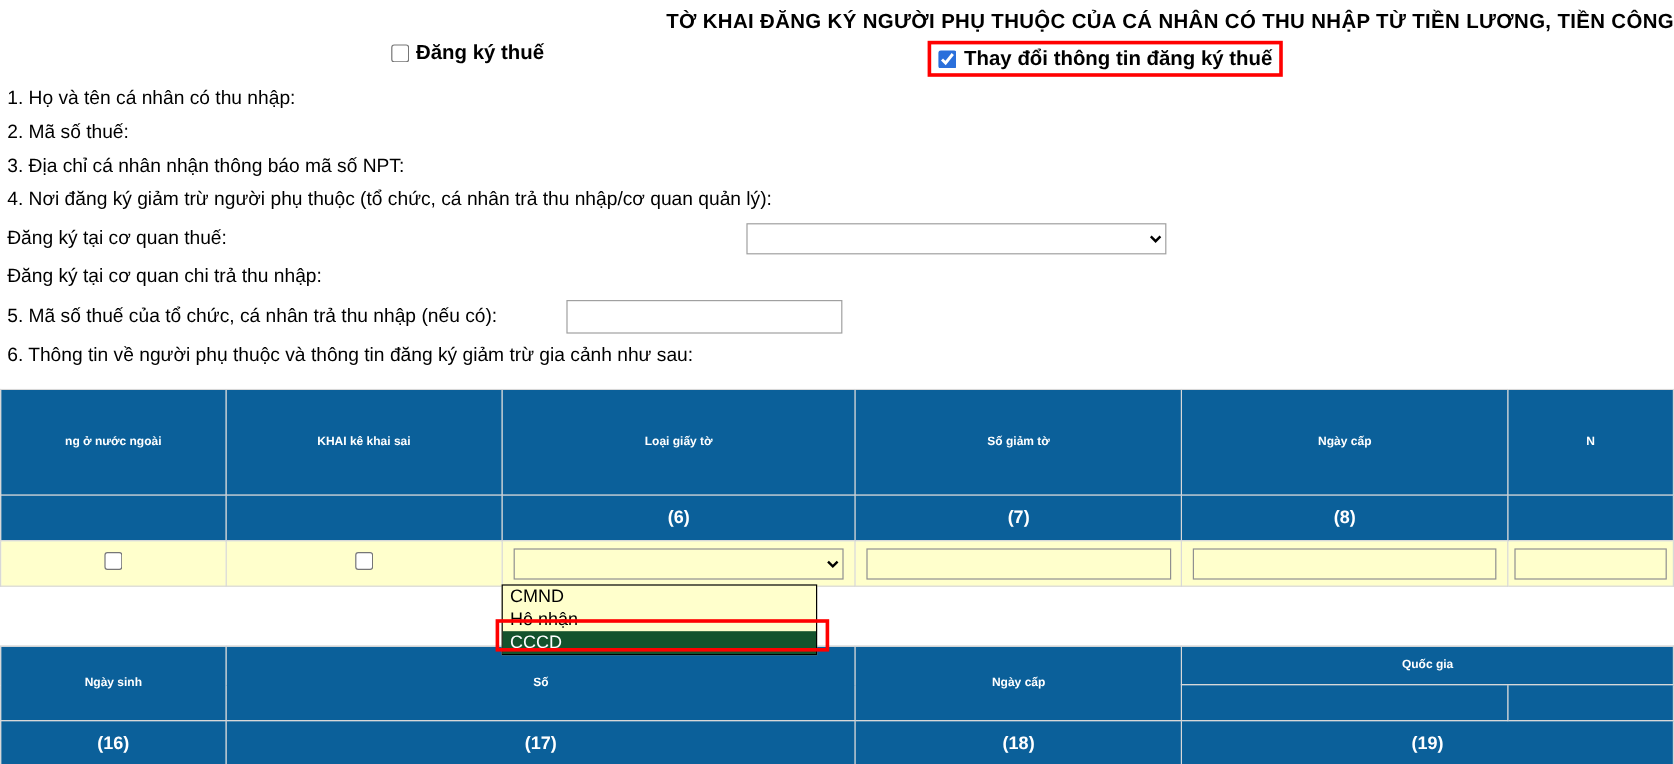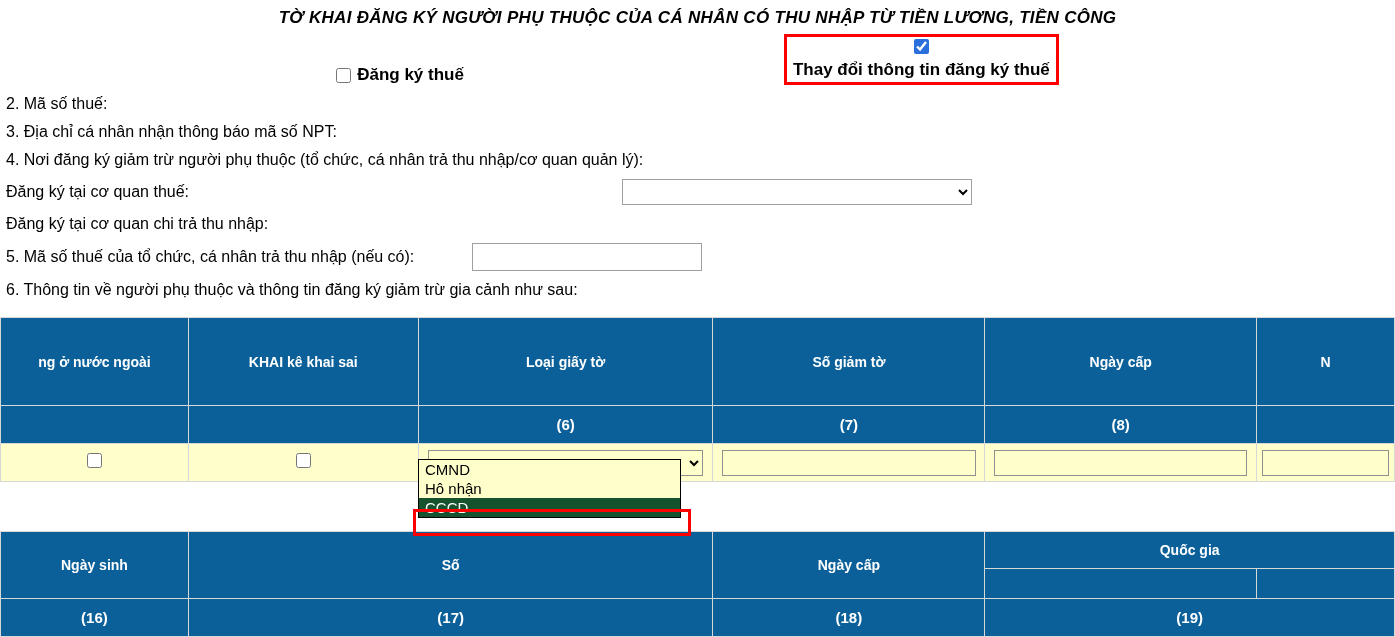--- a/index.html
+++ b/index.html
@@ -4,50 +4,48 @@
 <style>
   * { box-sizing: border-box; margin: 0; padding: 0; }
   body {
     font-family: Arial, Helvetica, sans-serif;
     font-size: 16px;
     color: #000;
     background: #fff;
     width: 1395px;
   }
   .title {
-    text-align: center;
+    text-align: right;
     font-weight: bold;
     font-size: 17px;
     padding: 8px 0 6px 0;
     letter-spacing: 0.3px;
-    font-style: italic;
   }
   .checkbox-row {
     display: flex;
     justify-content: center;
-    align-items: flex-end;
+    align-items: flex-start;
     gap: 320px;
     margin-bottom: 10px;
   }
   .checkbox-item {
     display: inline-flex;
     align-items: center;
     gap: 6px;
     font-weight: bold;
     font-size: 17px;
   }
   .checkbox-item input[type="checkbox"] {
     width: 15px;
     height: 15px;
     accent-color: #2a6fdb;
   }
   .highlight-box {
     border: 3px solid #ff0000;
     padding: 2px 6px;
-    flex-direction: column;
   }
   .form-lines {
     padding: 0 6px;
   }
   .form-line {
     font-size: 16px;
     margin: 10px 0;
     display: flex;
     align-items: center;
     gap: 8px;
@@ -88,21 +86,21 @@
     table-layout: fixed;
   }
   th, td {
     border: 1px solid #d8d8d8;
     text-align: center;
     vertical-align: middle;
   }
   th {
     background: #0b609a;
     color: #fff;
-    font-size: 14px;
+    font-size: 10px;
     font-weight: bold;
     padding: 10px 6px;
   }
   th.tall {
     height: 88px;
   }
   th.num {
     height: 30px;
     font-size: 15px;
   }
@@ -171,20 +169,23 @@
     <span>Đăng ký thuế</span>
   </label>
   <span class="checkbox-item highlight-box">
     <input type="checkbox" id="cb-change" checked="" style="">
     <span>Thay đổi thông tin đăng ký thuế</span>
   </span>
 </div>
 
 <div class="form-lines">
   <div class="form-line">
+      <span class="label">1. Họ và tên cá nhân có thu nhập:</span>
+    </div>
+  <div class="form-line">
       <span class="label">2. Mã số thuế:</span>
     </div>
   <div class="form-line">
       <span class="label">3. Địa chỉ cá nhân nhận thông báo mã số NPT:</span>
     </div>
   <div class="form-line">
       <span class="label">4. Nơi đăng ký giảm trừ người phụ thuộc (tổ chức, cá nhân trả thu nhập/cơ quan quản lý):</span>
     </div>
   <div class="form-line select-line">
     <span class="label" style="width:240px">Đăng ký tại cơ quan thuế:</span>
@@ -266,19 +267,19 @@
     </tr>
     <tr>
       <th class="num">(16)</th>
       <th class="num">(17)</th>
       <th class="num">(18)</th>
       <th class="num" colspan="2">(19)</th>
     </tr>
   </tbody>
     </table>
 
-  <div class="dropdown-popup" style="left:418px; top:142px; width:263px;">
+  <div class="dropdown-popup" style="left:418px; top:163px; width:263px;">
     <div class="opt">CMND</div>
     <div class="opt">Hô nhận</div>
     <div class="opt selected">CCCD</div>
   </div>
   <div class="dropdown-red" style="left:413px; top:192px; width:278px; height:27px;"></div>
 </div>
 
 </body></html>

